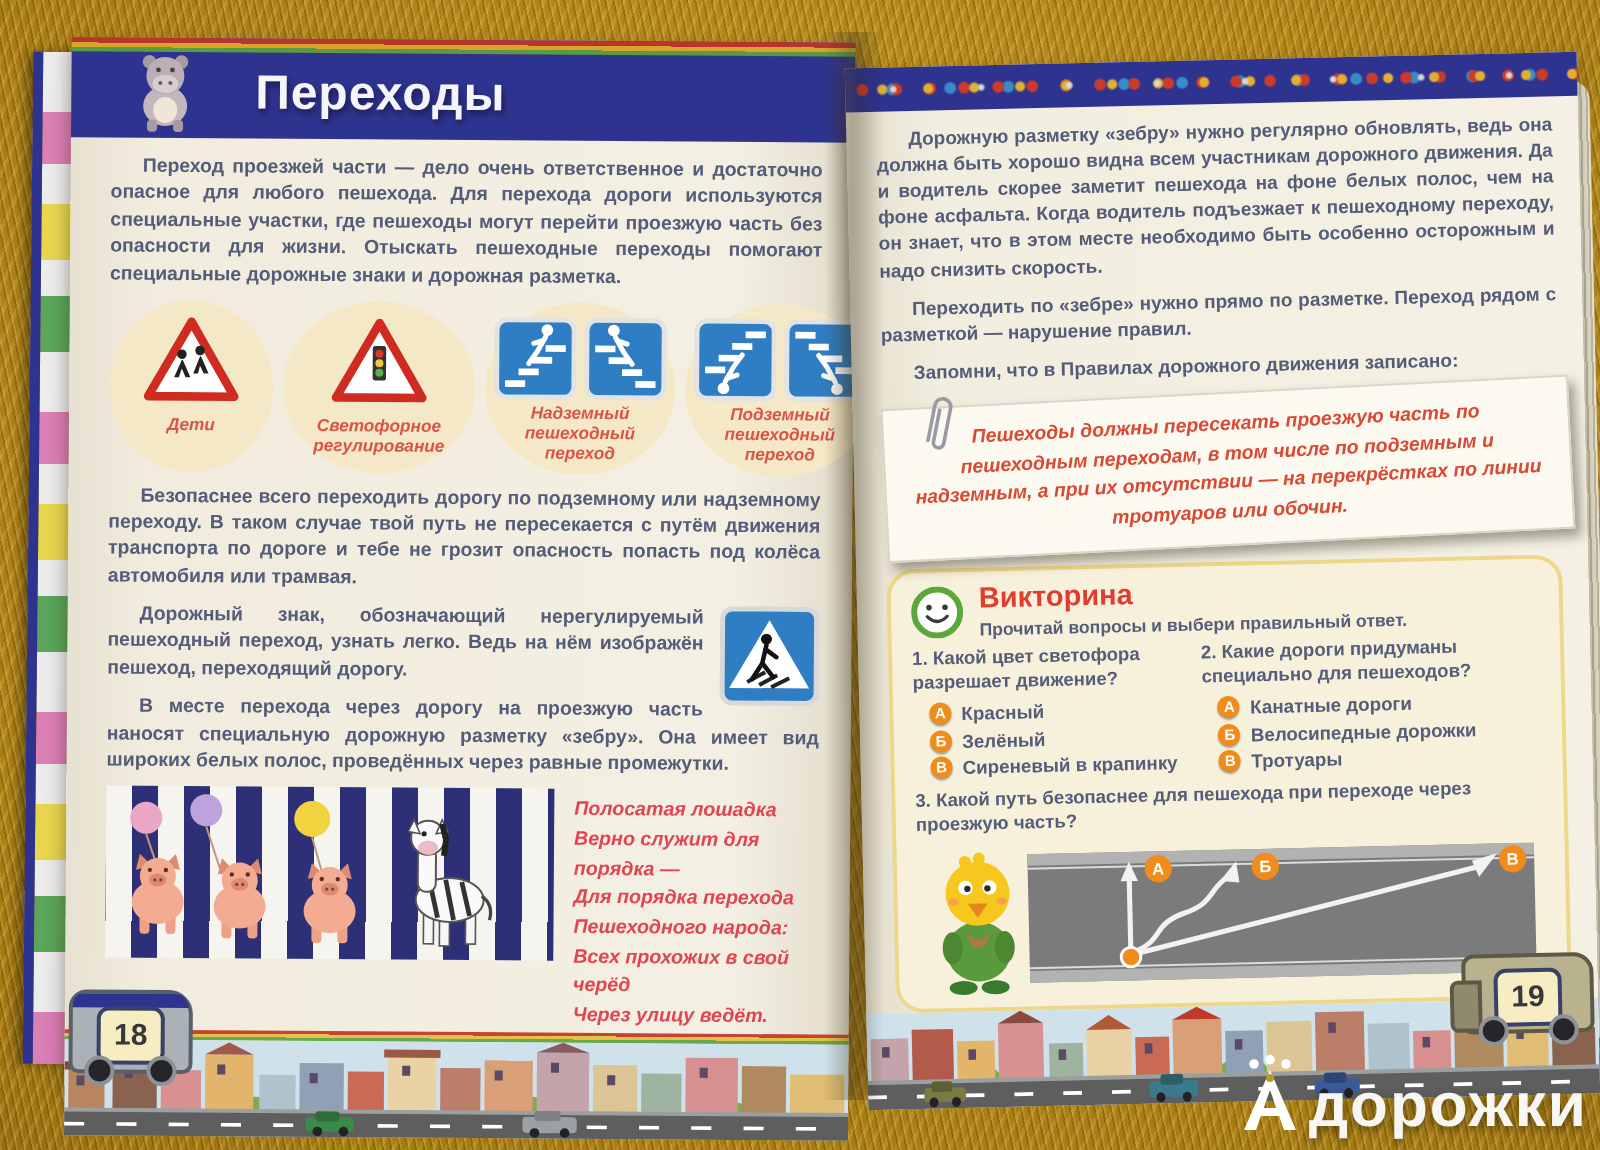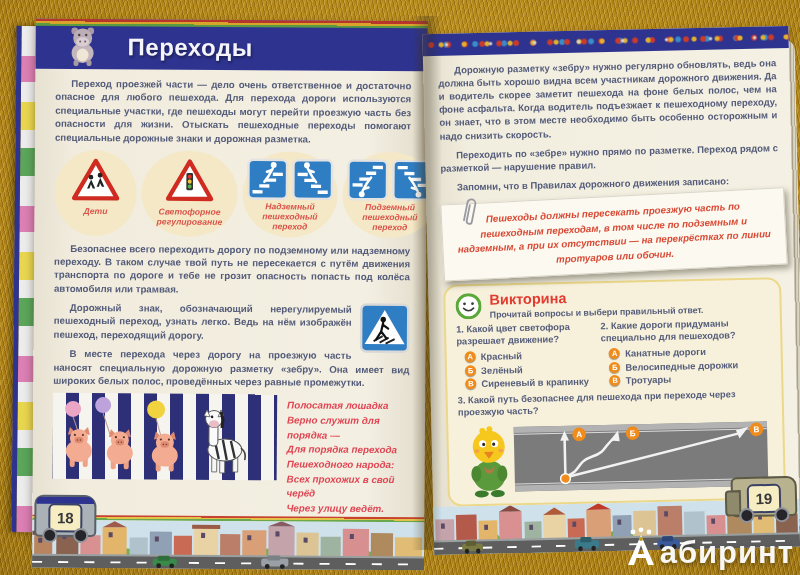--- a/index.html
+++ b/index.html
@@ -541,17 +541,17 @@
 
   <div class="watermark">
     <svg width="36" height="40" viewBox="0 0 36 40">
       <circle cx="10" cy="5" r="2.4" fill="#fff"></circle>
         <circle cx="18" cy="2.8" r="2.4" fill="#fff"></circle>
         <circle cx="26" cy="5" r="2.4" fill="#fff"></circle>
       <path d="M18,8 L5,38 L11,38 L18,18 L25,38 L31,38 Z" fill="#fff"></path>
       <rect x="12.5" y="27" width="11" height="4" fill="#fff"></rect>
       <circle cx="18" cy="12" r="2" fill="#b89a20"></circle>
     </svg>
-    <span class="wm-text">абиринт</span>
+    <span class="wm-text">дорожки</span>
   </div>
 
   <div class="vignette"></div>
 </div>
 
 </body></html>

